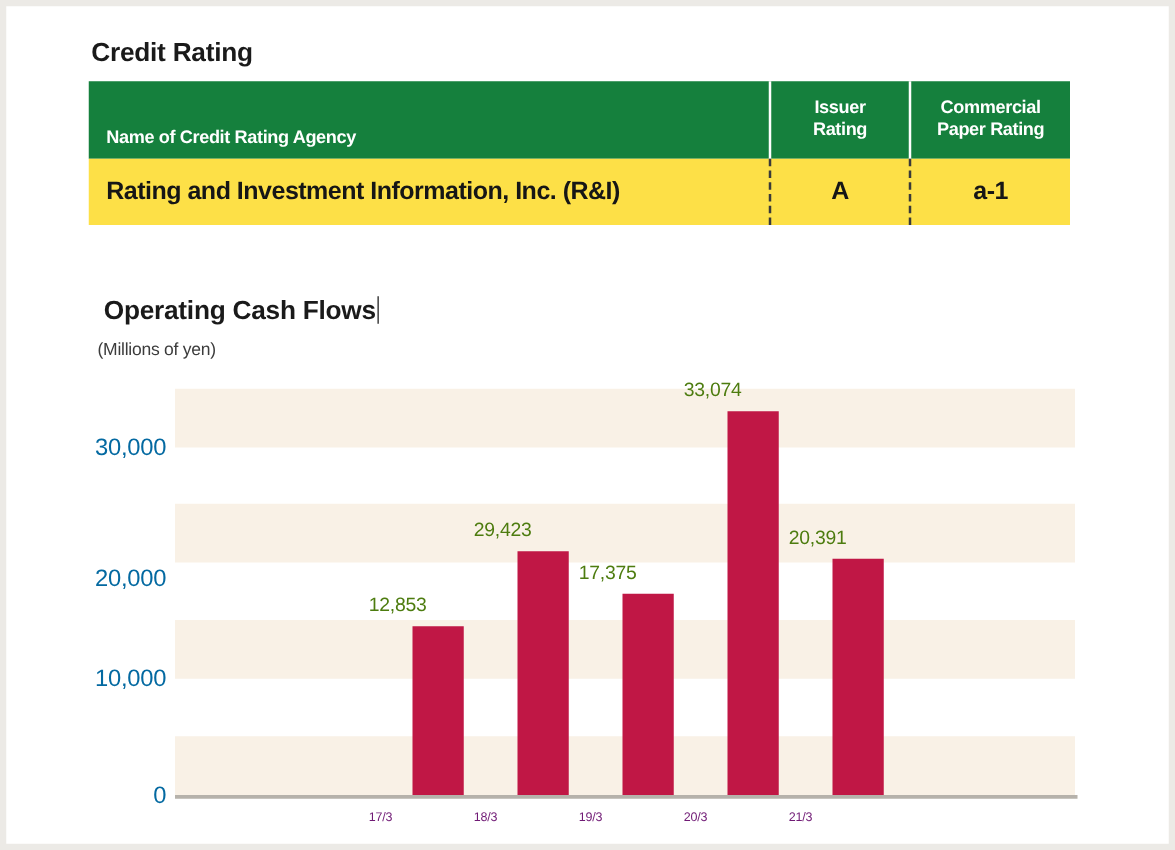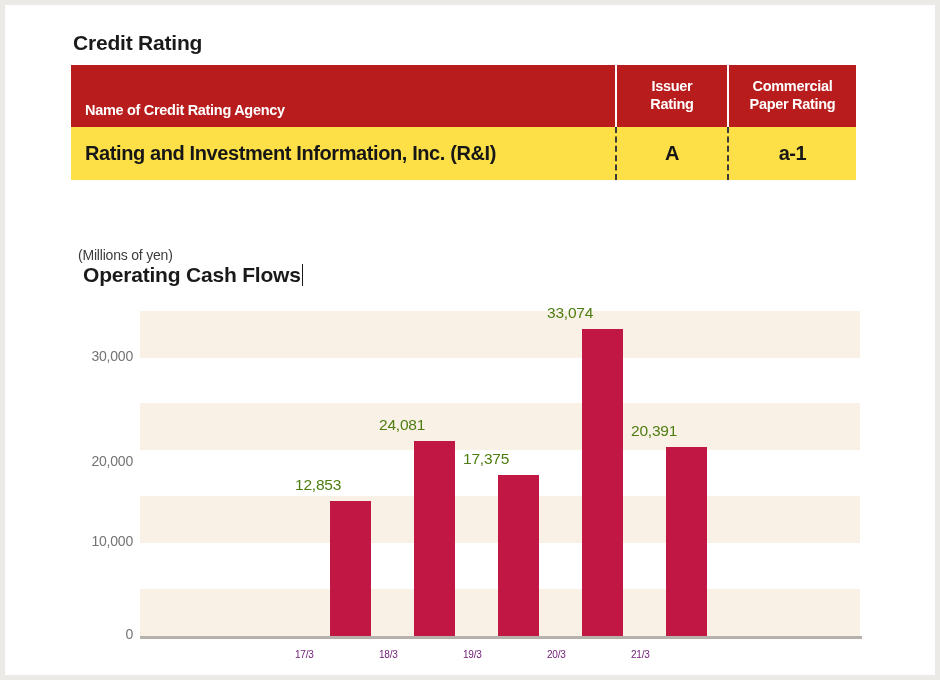--- a/index.html
+++ b/index.html
@@ -36,21 +36,21 @@
     letter-spacing: -0.2px;
     margin: 0 0 11px 2px;
     line-height: 1.1;
   }
   table.rating-table {
     border-collapse: collapse;
     width: 785px;
     table-layout: fixed;
   }
   table.rating-table thead th {
-    background: #b91c1c;
+    background: #15803d;
     color: #ffffff;
     font-size: 14.5px;
     font-weight: bold;
     letter-spacing: -0.3px;
     padding: 0;
     height: 62px;
     vertical-align: bottom;
     box-sizing: border-box;
   }
   th.col-name {
@@ -155,22 +155,22 @@
     top: 323px;
     width: 722px;
     height: 3px;
     background: #b6b2ab;
   }
   .ytick {
     position: absolute;
     left: 0px;
     width: 58px;
     text-align: right;
-    font-size: 14px;
-    color: #737373;
+    font-size: 19px;
+    color: #0369a1;
     letter-spacing: -0.2px;
   }
   .bar {
     position: absolute;
     width: 41px;
     background: #c01745;
   }
   .bar-value {
     position: absolute;
     width: 110px;
@@ -215,42 +215,42 @@
         <tr>
           <td class="cell-name">Rating and Investment Information, Inc. (R&amp;I)</td>
           <td class="cell-issuer">A</td>
           <td class="cell-cp">a-1</td>
         </tr>
       </tbody>
     </table>
   </div>
 
   <div id="chart-section">
-    <div id="chart-units">(Millions of yen)</div>
     <div>
       <span id="chart-heading">Operating Cash Flows</span><span id="text-caret"></span>
     </div>
+    <div id="chart-units">(Millions of yen)</div>
 
     <div id="plot">
       <div id="plot-area">
           <div class="band" style="top: -2.44828px;"></div>
           <div class="band" style="top: 90.3678px;"></div>
           <div class="band" style="top: 183.184px;"></div>
           <div class="band" style="top: 276px;"></div>
         </div>
       <div id="axis-line"></div>
     <div class="ytick" style="top: 34.5517px;">30,000</div>
         <div class="ytick" style="top: 140px;">20,000</div>
         <div class="ytick" style="top: 220.184px;">10,000</div>
         <div class="ytick" style="top: 313px;">0</div>
         <div class="bar" style="left: 254.5px; top: 188px; height: 135px; background: rgb(192, 23, 69);"></div>
         <div class="bar-value" style="left: 220px; top: 163px;">12,853</div>
         <div class="xtick" style="left: 220px;">17/3</div>
         <div class="bar" style="left: 338.5px; top: 128px; height: 195px; background: rgb(192, 23, 69);"></div>
-        <div class="bar-value" style="left: 304px; top: 103px;">24,081</div>
+        <div class="bar-value" style="left: 304px; top: 103px;">29,423</div>
         <div class="xtick" style="left: 304px;">18/3</div>
         <div class="bar" style="left: 422.5px; top: 162px; height: 161px; background: rgb(192, 23, 69);"></div>
         <div class="bar-value" style="left: 388px; top: 137px;">17,375</div>
         <div class="xtick" style="left: 388px;">19/3</div>
         <div class="bar" style="left: 506.5px; top: 16px; height: 307px; background: rgb(192, 23, 69);"></div>
         <div class="bar-value" style="left: 472px; top: -9px;">33,074</div>
         <div class="xtick" style="left: 472px;">20/3</div>
         <div class="bar" style="left: 590.5px; top: 134px; height: 189px; background: rgb(192, 23, 69);"></div>
         <div class="bar-value" style="left: 556px; top: 109px;">20,391</div>
         <div class="xtick" style="left: 556px;">21/3</div>

